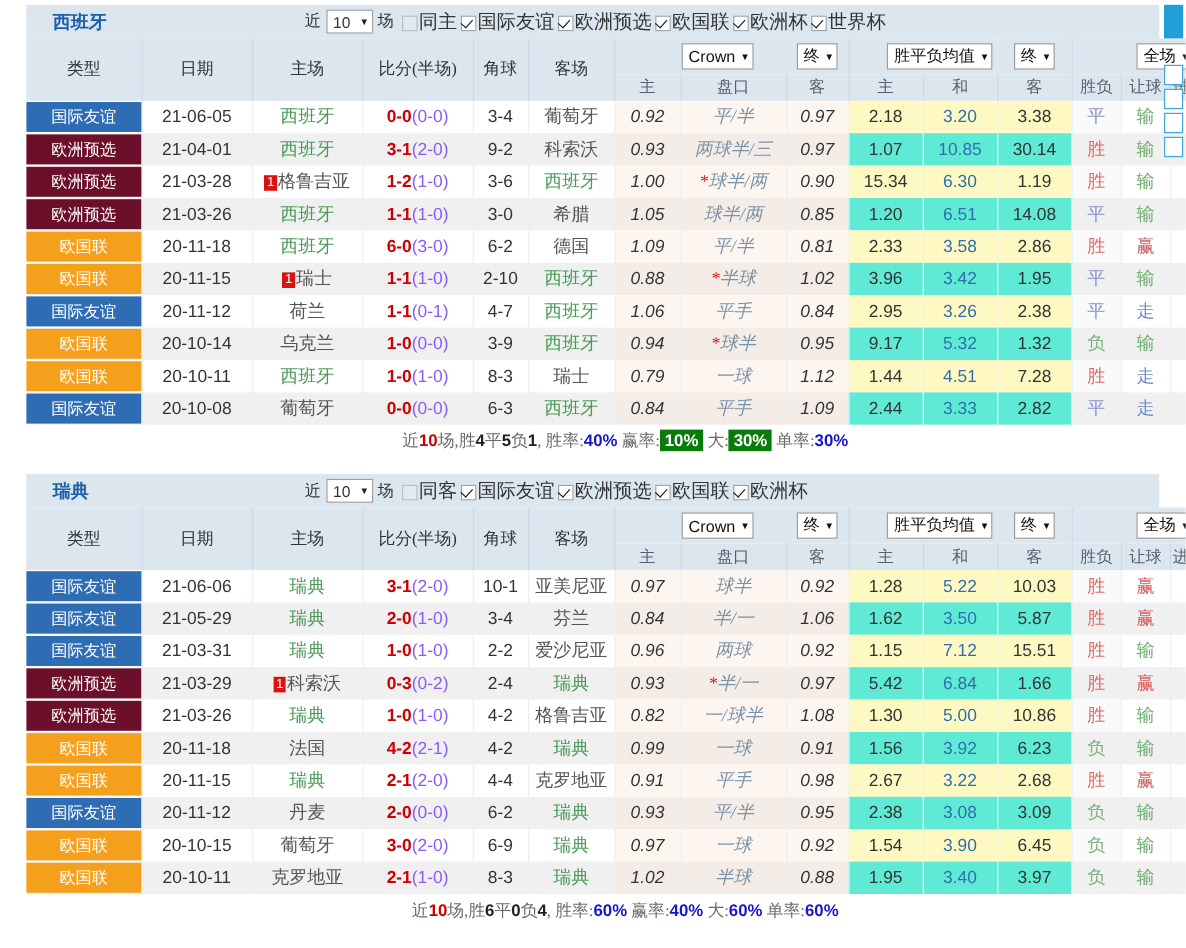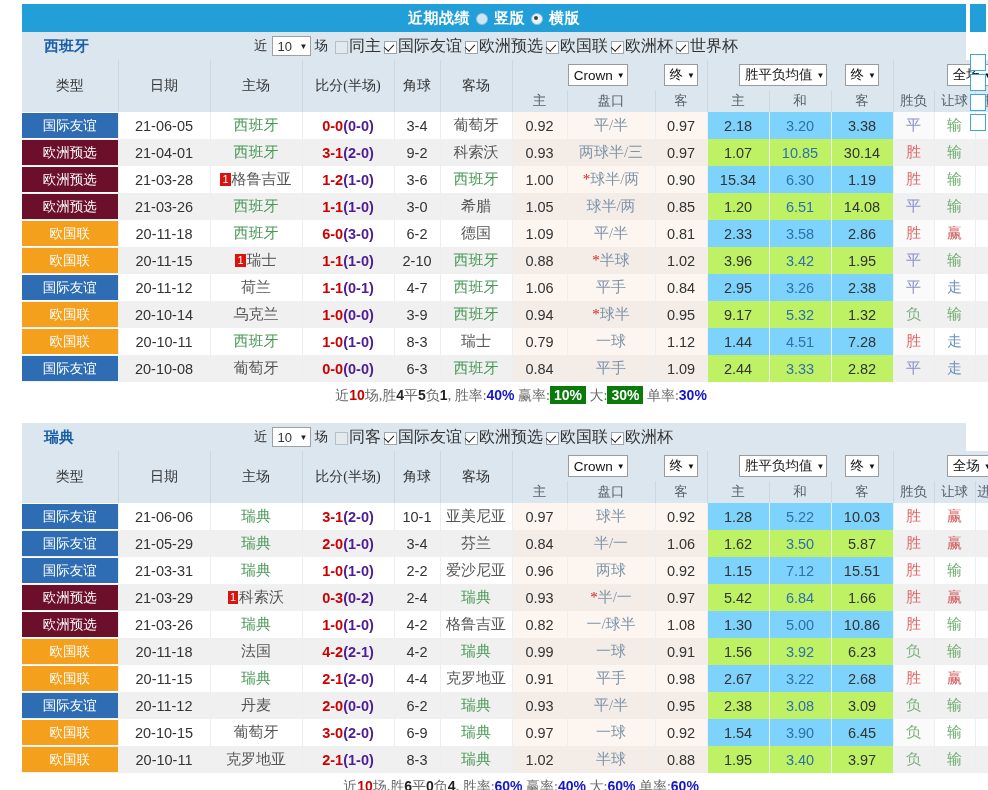--- a/index.html
+++ b/index.html
@@ -83,44 +83,44 @@
   }
   .drop .cav{font-size:8px;margin-left:4px;}
 
   tr.row td{
     height:27px;font-size:14.5px;text-align:center;vertical-align:middle;
     border-right:1px solid #eceff2;
     font-family:"Liberation Sans","DejaVu Sans",sans-serif;
   }
   tr.row td.cn{font-family:"Liberation Serif","DejaVu Serif",serif;font-size:15px;}
   tr.alt td{background:#f0f0f0;}
-  tr.row td.oddsA{background:#fdf6f0;}
+  tr.row td.oddsA{background:#fdf6f0;font-style:italic;}
   tr.alt td.oddsA{background:#f4ece6;}
-  tr.row td.oddsB{background:#7dd3fc;}
-  tr.alt td.oddsB{background:#bef264;}
+  tr.row td.oddsB{background:#fef9c3;}
+  tr.alt td.oddsB{background:#5eead4;}
   tr.row td.res{background:#fafafa;}
   tr.alt td.res{background:#f0f0f0;}
 
   .tag{
     display:block;color:#fff;font-size:13.5px;line-height:25px;height:25px;
     font-family:"Liberation Serif","DejaVu Serif",serif;
     text-align:center;
   }
   .tag.friendly{background:#2e6db4;}
   .tag.qual{background:#6b0f2b;}
   .tag.nations{background:#f5a01c;}
   .numone{
     display:inline-block;background:#d9140f;color:#fff;font-size:11px;
     line-height:13px;padding:0 2px;margin-right:1px;position:relative;top:-1px;
     font-family:"Liberation Sans","DejaVu Sans",sans-serif;
   }
   .green{color:#4a9a57;}
   .grey{color:#555;}
   .score{color:#cc0000;font-weight:bold;}
-  .half{color:#4c1d95;font-weight:bold;}
+  .half{color:#8b5cf6;}
   .hd{color:#7b93a8;margin-left:12px;}
   .hd .st{color:#d31e1e;}
   .b-blue{color:#2f6fae;}
   .r-win{color:#e06666;}
   .r-draw{color:#8a8ec9;}
   .r-lose{color:#7ab17a;}
   .g-win{color:#d05c5c;}
   .g-lose{color:#6fae6f;}
   .g-draw{color:#6a8fc0;}
   .big{color:#d04545;}
@@ -157,27 +157,20 @@
   }
 </style>
 </head>
 <body>
 
 <div class="page">
   <div class="leftstrip"></div>
 
   <div class="page-inner">
 
-    <div class="titlebar">
-      <span class="t">近期战绩</span>
-      <span class="radio"></span>
-      <span class="lbl">竖版</span>
-      <span class="radio on"></span>
-      <span class="lbl">横版</span>
-    </div>
 
     <div class="filterbar">
       <div class="teamname">西班牙</div>
       <div class="filters">
         <span class="near">近</span>
         <span class="selbox">
           <span>10</span>
           <span class="cav">▼</span>
         </span>
         <span class="chg">场</span>

